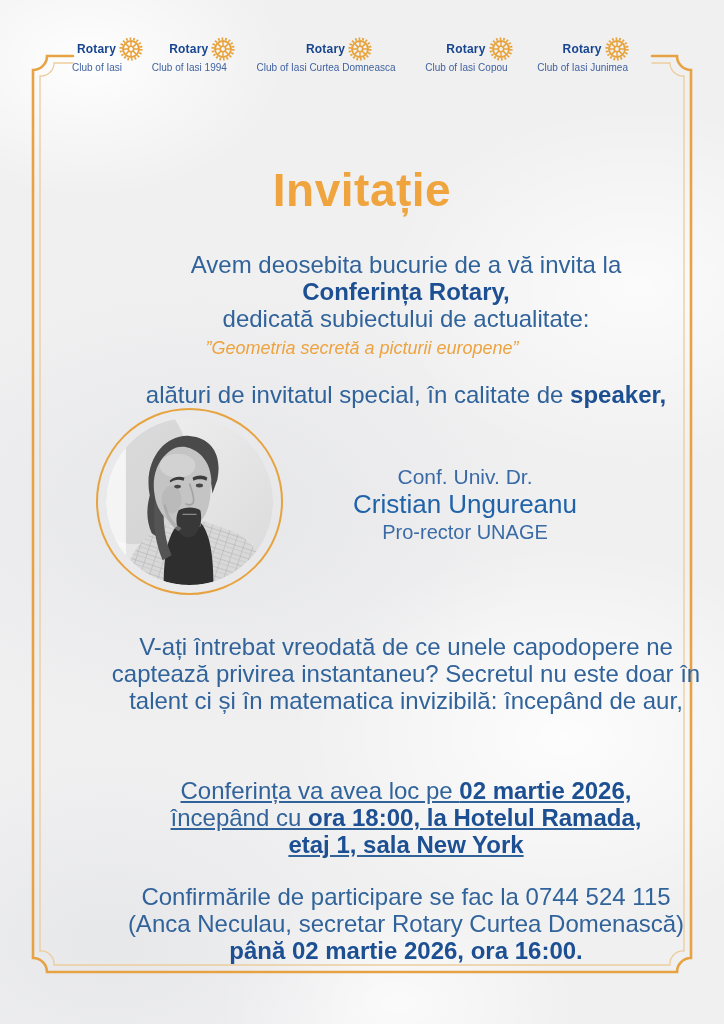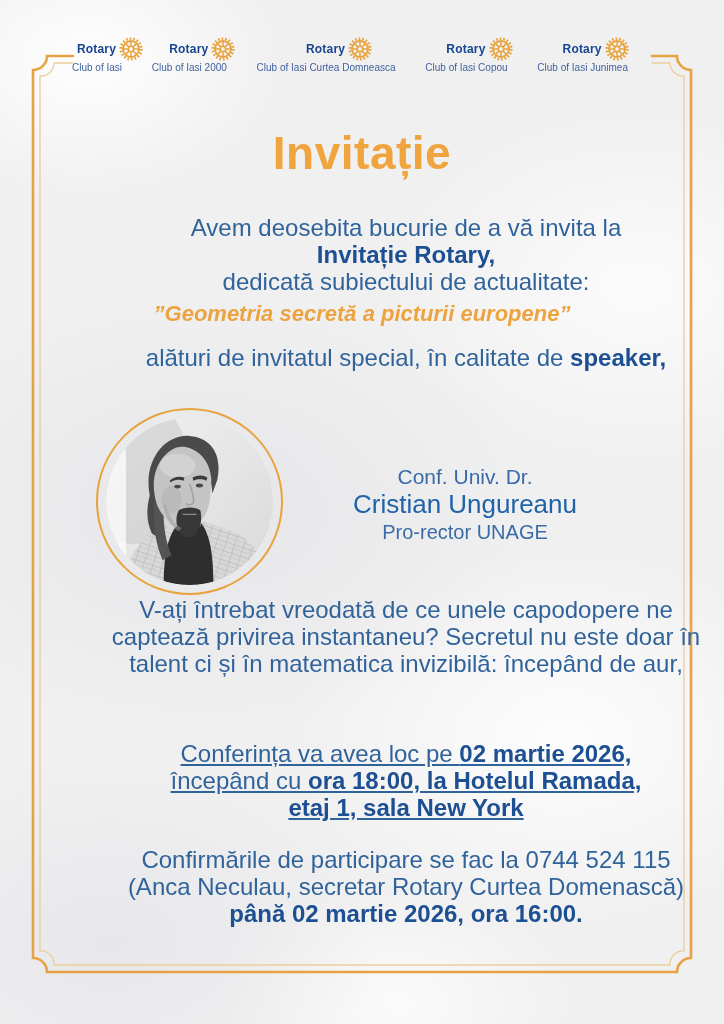--- a/index.html
+++ b/index.html
@@ -28,28 +28,28 @@
   .logo{display:flex;flex-direction:column;align-items:center;}
   .logo-row{display:flex;align-items:center;gap:3px;}
   .logo-brand{font-size:12px;font-weight:bold;color:#17458f;letter-spacing:.2px;text-align:center;}
   .logo-club{
     width:100%;box-sizing:border-box;padding-right:26px;
     text-align:center;font-size:10px;color:#41629f;margin-top:1px;white-space:nowrap;
   }
   .wheel{width:24px;height:24px;flex:0 0 auto;}
 
   
-  .center-txt{position:absolute;left:0;width:724px;text-align:center;z-index:2;}
+  .center-txt{position:absolute;left:0;width:724px;text-align:center;z-index:2;margin-top:37px;}
   .title{
     top:126px;font-size:46px;font-weight:800;color:#f0a43e;letter-spacing:.5px;
   }
   .body-blue{color:#31639b;font-size:24px;line-height:27px;padding-left:44px;}
   .b{font-weight:bold;color:#1d4f93;}
   .intro{top:214px;}
-  .quote{top:301px;font-size:22px;font-weight:bold;font-style:italic;color:#eda33f;}
+  .quote{top:301px;font-size:18px;font-weight:normal;font-style:italic;color:#eda33f;}
   .invite-line{top:344px;}
   .about{top:596px;}
   .event{top:740px;text-decoration:underline;}
   .confirm{top:846px;}
 
   
   .photo-ring{
     position:absolute;left:96px;top:408px;width:183px;height:183px;z-index:2;
     border:2.5px solid #e7a33f;border-radius:50%;
     display:flex;align-items:center;justify-content:center;
@@ -111,21 +111,21 @@
               <line x1="12" y1="14.7" x2="12" y2="19.6"></line>
             <line x1="4.4" y1="12" x2="9.3" y2="12"></line>
               <line x1="14.7" y1="12" x2="19.6" y2="12"></line>
             <line x1="6.6" y1="6.6" x2="10.1" y2="10.1"></line>
               <line x1="13.9" y1="13.9" x2="17.4" y2="17.4"></line>
             <line x1="17.4" y1="6.6" x2="13.9" y2="10.1"></line>
               <line x1="10.1" y1="13.9" x2="6.6" y2="17.4"></line>
           </g>
         </svg>
       </div>
-      <div class="logo-club">Club of Iasi 2000</div>
+      <div class="logo-club">Club of Iasi 1994</div>
     </div>
 
     <div class="logo">
       <div class="logo-row">
         <span class="logo-brand">Rotary</span>
         <svg class="wheel" viewBox="0 0 24 24">
           <circle cx="12" cy="12" r="10.3" fill="none" stroke="#e8a33c" stroke-width="2.6" stroke-dasharray="1.7 1.9"></circle>
           <circle cx="12" cy="12" r="8" fill="none" stroke="#e8a33c" stroke-width="2"></circle>
           <circle cx="12" cy="12" r="2.7" fill="none" stroke="#e8a33c" stroke-width="1.6"></circle>
           <g stroke="#e8a33c" stroke-width="1.5">
@@ -185,21 +185,21 @@
         </svg>
       </div>
       <div class="logo-club">Club of Iasi Junimea</div>
     </div>
   </div>
 
   <div class="center-txt title">Invitație</div>
 
   <div class="center-txt body-blue intro">
     <span>Avem deosebita bucurie de a vă invita la</span><br>
-    <span class="b">Invitație Rotary,</span><br>
+    <span class="b">Conferința Rotary,</span><br>
     <span>dedicată subiectului de actualitate:</span>
   </div>
 
   <div class="center-txt quote">”Geometria secretă a picturii europene”</div>
 
   <div class="center-txt body-blue invite-line">
     <span>alături de invitatul special, în calitate de </span><span class="b">speaker,</span>
   </div>
 
   <div class="photo-ring">

